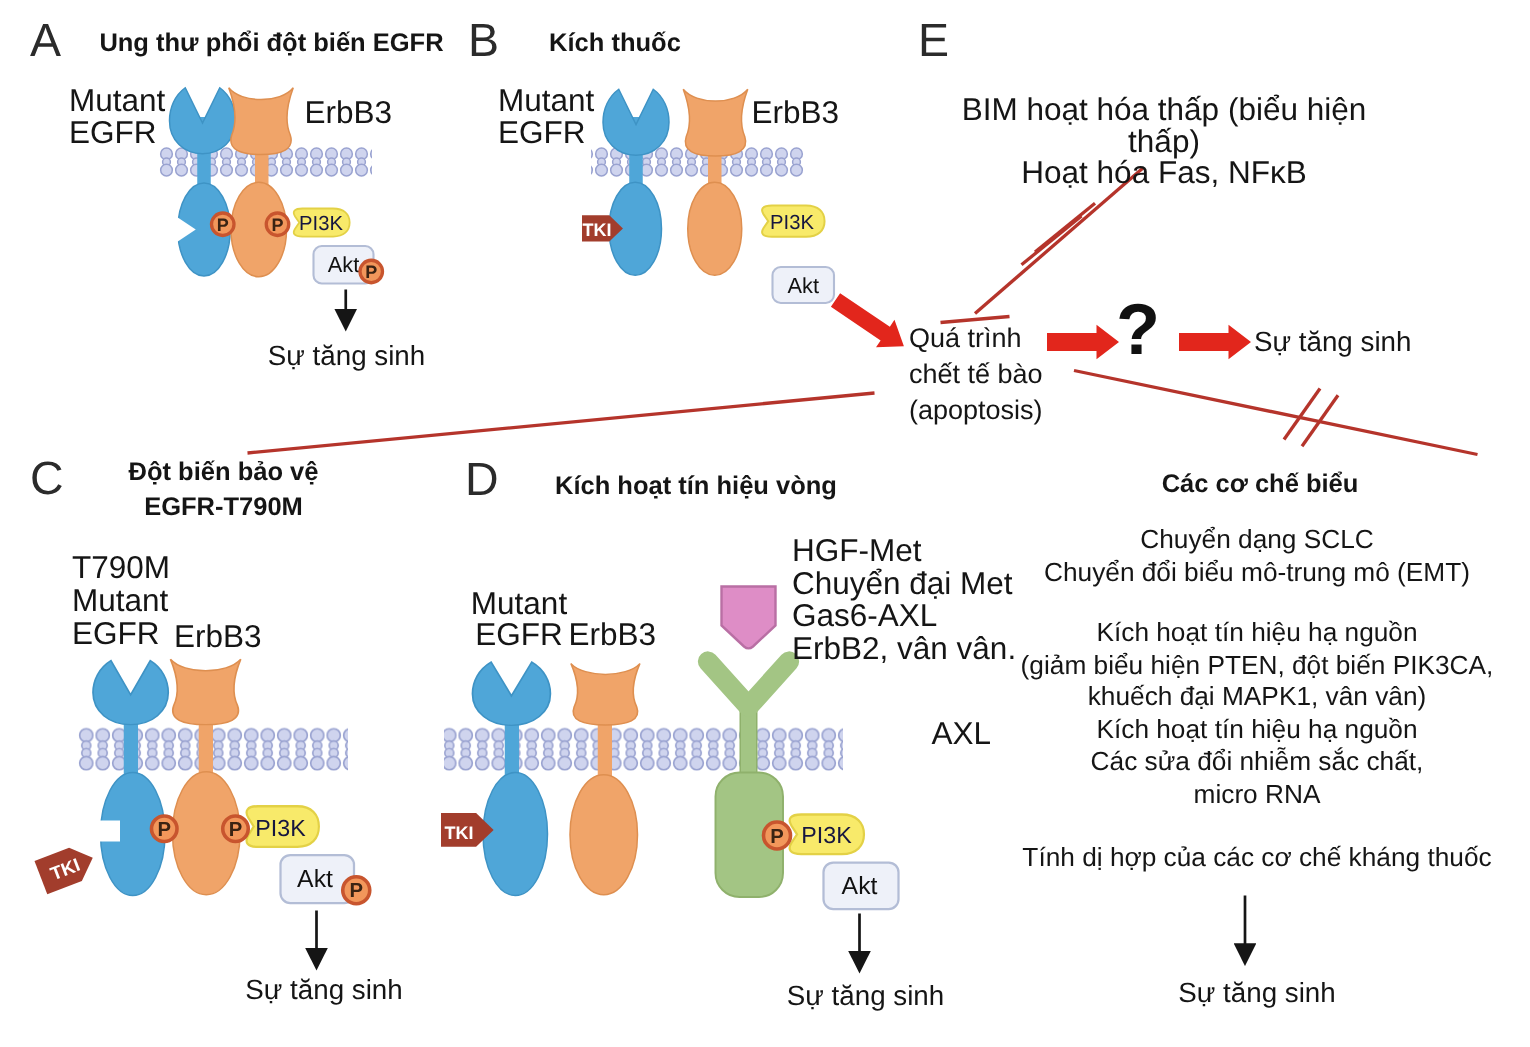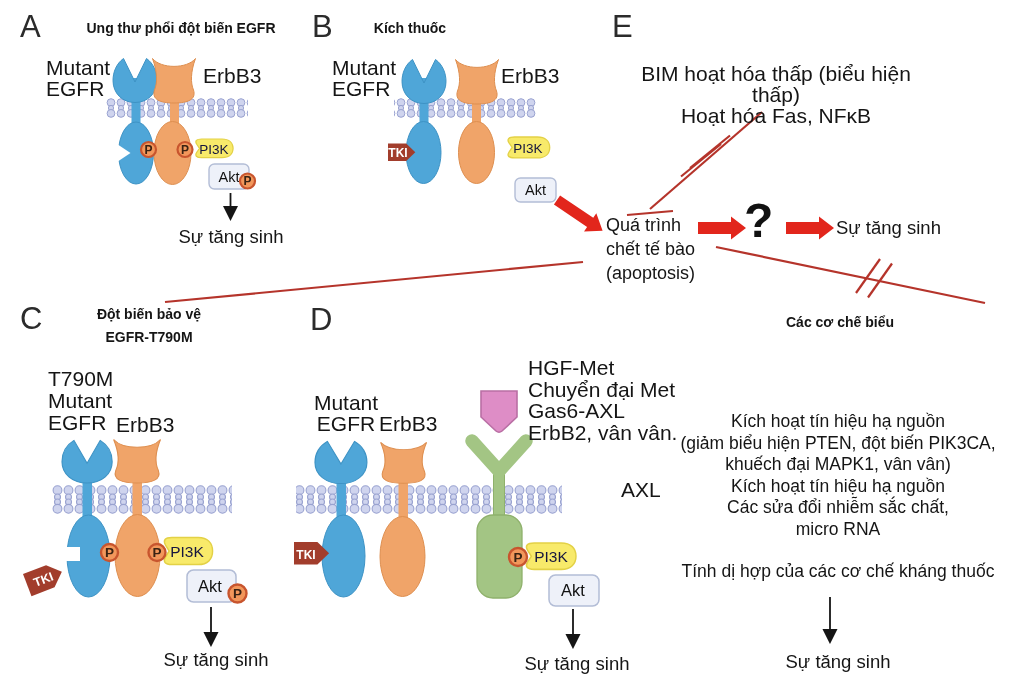--- a/index.html
+++ b/index.html
@@ -2,21 +2,21 @@
 <html><head>
 <meta charset="utf-8">
 <style>
   html,body{margin:0;padding:0;background:#fff}
   .canvas{position:relative;width:1020px;height:698px;background:#ffffff;
           font-family:"Liberation Sans","DejaVu Sans",sans-serif;color:#151515;overflow:hidden}
   svg.art{position:absolute;left:0;top:0;z-index:1}
   .lbl{position:absolute;z-index:2;font-size:21px;line-height:21px;white-space:nowrap}
   .pre{white-space:pre-line}
   .ctr{text-align:center}
-  .ttl{font-size:14px;font-weight:700;line-height:23px}
+  .ttl{font-size:17px;font-weight:700;line-height:23px}
   .letter{font-size:31px;line-height:33px;font-weight:400;color:#2b2b2b}
   .out{font-size:18.5px}
   .small17{font-size:17.5px;line-height:21.5px}
   .qmark{font-size:48px;line-height:50px;font-weight:700;color:#111}
   svg text{font-family:"Liberation Sans","DejaVu Sans",sans-serif;text-anchor:middle}
   .pt{font-size:12px;font-weight:700;fill:#3a2313}
   .ptL{font-size:13.5px;font-weight:700;fill:#3a2313}
   .tkt{font-size:12px;font-weight:700;fill:#ffffff}
   .tktL{font-size:13px;font-weight:700;fill:#ffffff}
   .pik{font-size:13.5px;fill:#16163f}
@@ -195,31 +195,34 @@
   <div class="lbl letter" style="left:20px;top:302px">C</div>
   <div class="lbl ttl ctr pre" style="left:58px;top:303px;width:182px">Đột biến bảo vệ
 EGFR-T790M</div>
   <div class="lbl pre" style="left:48px;top:368px;line-height:22px">T790M
 Mutant
 EGFR</div>
   <div class="lbl" style="left:116px;top:414px">ErbB3</div>
   <div class="lbl out ctr" style="left:151px;top:649px;width:130px">Sự tăng sinh</div>
 
   <div class="lbl letter" style="left:310px;top:303px">D</div>
+  <div class="lbl ttl ctr" style="left:346px;top:312px;width:236px">Kích hoạt tín hiệu vòng</div>
   <div class="lbl ctr pre" style="left:311px;top:392px;width:70px">Mutant
 EGFR</div>
   <div class="lbl" style="left:379px;top:413px">ErbB3</div>
   <div class="lbl pre" style="left:528px;top:357px;line-height:21.5px">HGF-Met
 Chuyển đại Met
 Gas6-AXL
 ErbB2, vân vân.</div>
   <div class="lbl" style="left:621px;top:479px">AXL</div>
   <div class="lbl out ctr" style="left:512px;top:653px;width:130px">Sự tăng sinh</div>
 
   <div class="lbl ttl ctr" style="left:702px;top:311px;width:276px">Các cơ chế biểu</div>
+  <div class="lbl ctr pre small17" style="left:660px;top:349px;width:356px">Chuyển dạng SCLC
+Chuyển đổi biểu mô-trung mô (EMT)</div>
   <div class="lbl ctr pre small17" style="left:660px;top:411px;width:356px">Kích hoạt tín hiệu hạ nguồn
 (giảm biểu hiện PTEN, đột biến PIK3CA,
 khuếch đại MAPK1, vân vân)
 Kích hoạt tín hiệu hạ nguồn
 Các sửa đổi nhiễm sắc chất,
 micro RNA</div>
   <div class="lbl ctr small17" style="left:660px;top:561px;width:356px">Tính dị hợp của các cơ chế kháng thuốc</div>
   <div class="lbl out ctr" style="left:772px;top:651px;width:132px">Sự tăng sinh</div>
 
 </div>

